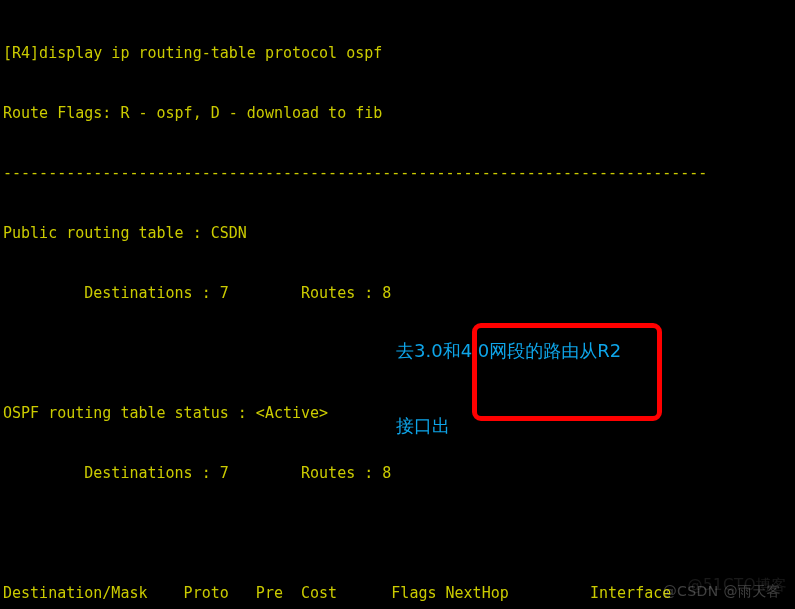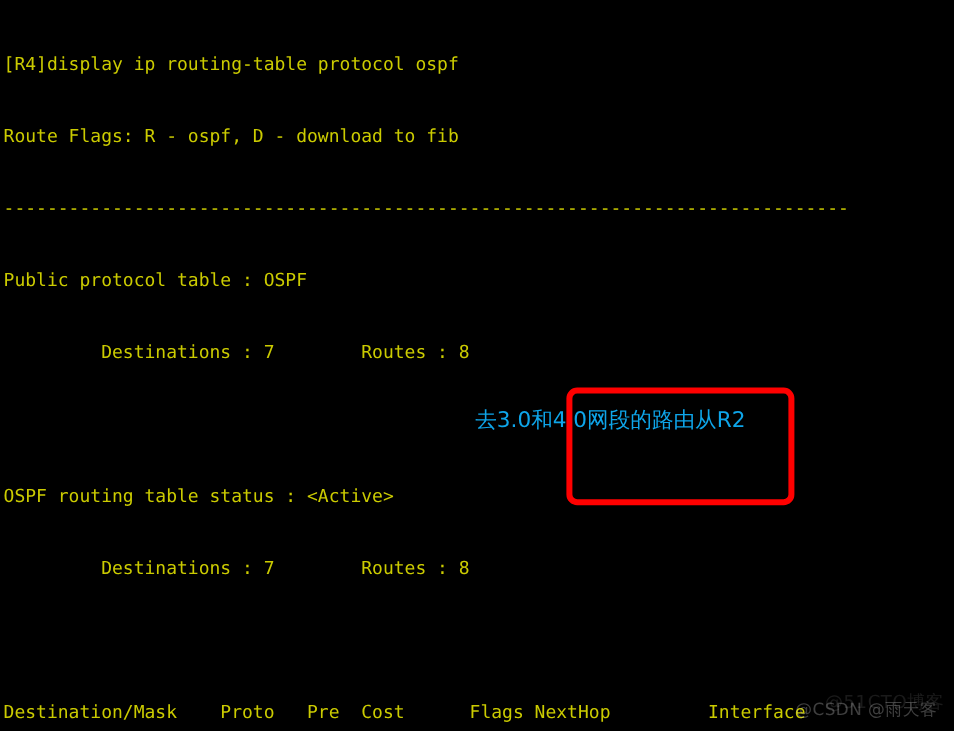--- a/index.html
+++ b/index.html
@@ -91,21 +91,21 @@
 </style>
 </head>
 <body>
 
 <div id="screen">
 
   <div id="terminal">
     <span class="tline">[R4]display ip routing-table protocol ospf</span>
     <span class="tline">Route Flags: R - ospf, D - download to fib</span>
     <span class="tline">------------------------------------------------------------------------------</span>
-    <span class="tline">Public protocol table : OSPF</span>
+    <span class="tline">Public routing table : CSDN</span>
     <span class="tline">         Destinations : 7        Routes : 8</span>
     <span class="tline blank"></span>
     <span class="tline">OSPF routing table status : &lt;Active&gt;</span>
     <span class="tline">         Destinations : 7        Routes : 8</span>
     <span class="tline blank"></span>
     <span class="tline">Destination/Mask    Proto   Pre  Cost      Flags NextHop         Interface</span>
     
     
     
     
@@ -122,20 +122,21 @@
     
     
     
     
     
     
   </div>
 
   <div id="annotation">
     <span class="aline">去3.0和4.0网段的路由从R2</span>
+    <span class="aline">接口出</span>
   </div>
 
   <div id="highlight-box"></div>
 
   <div id="watermark-back">@51CTO博客</div>
   <div id="watermark-front">@CSDN @雨天客</div>
 
 </div>
 
 </body></html>

